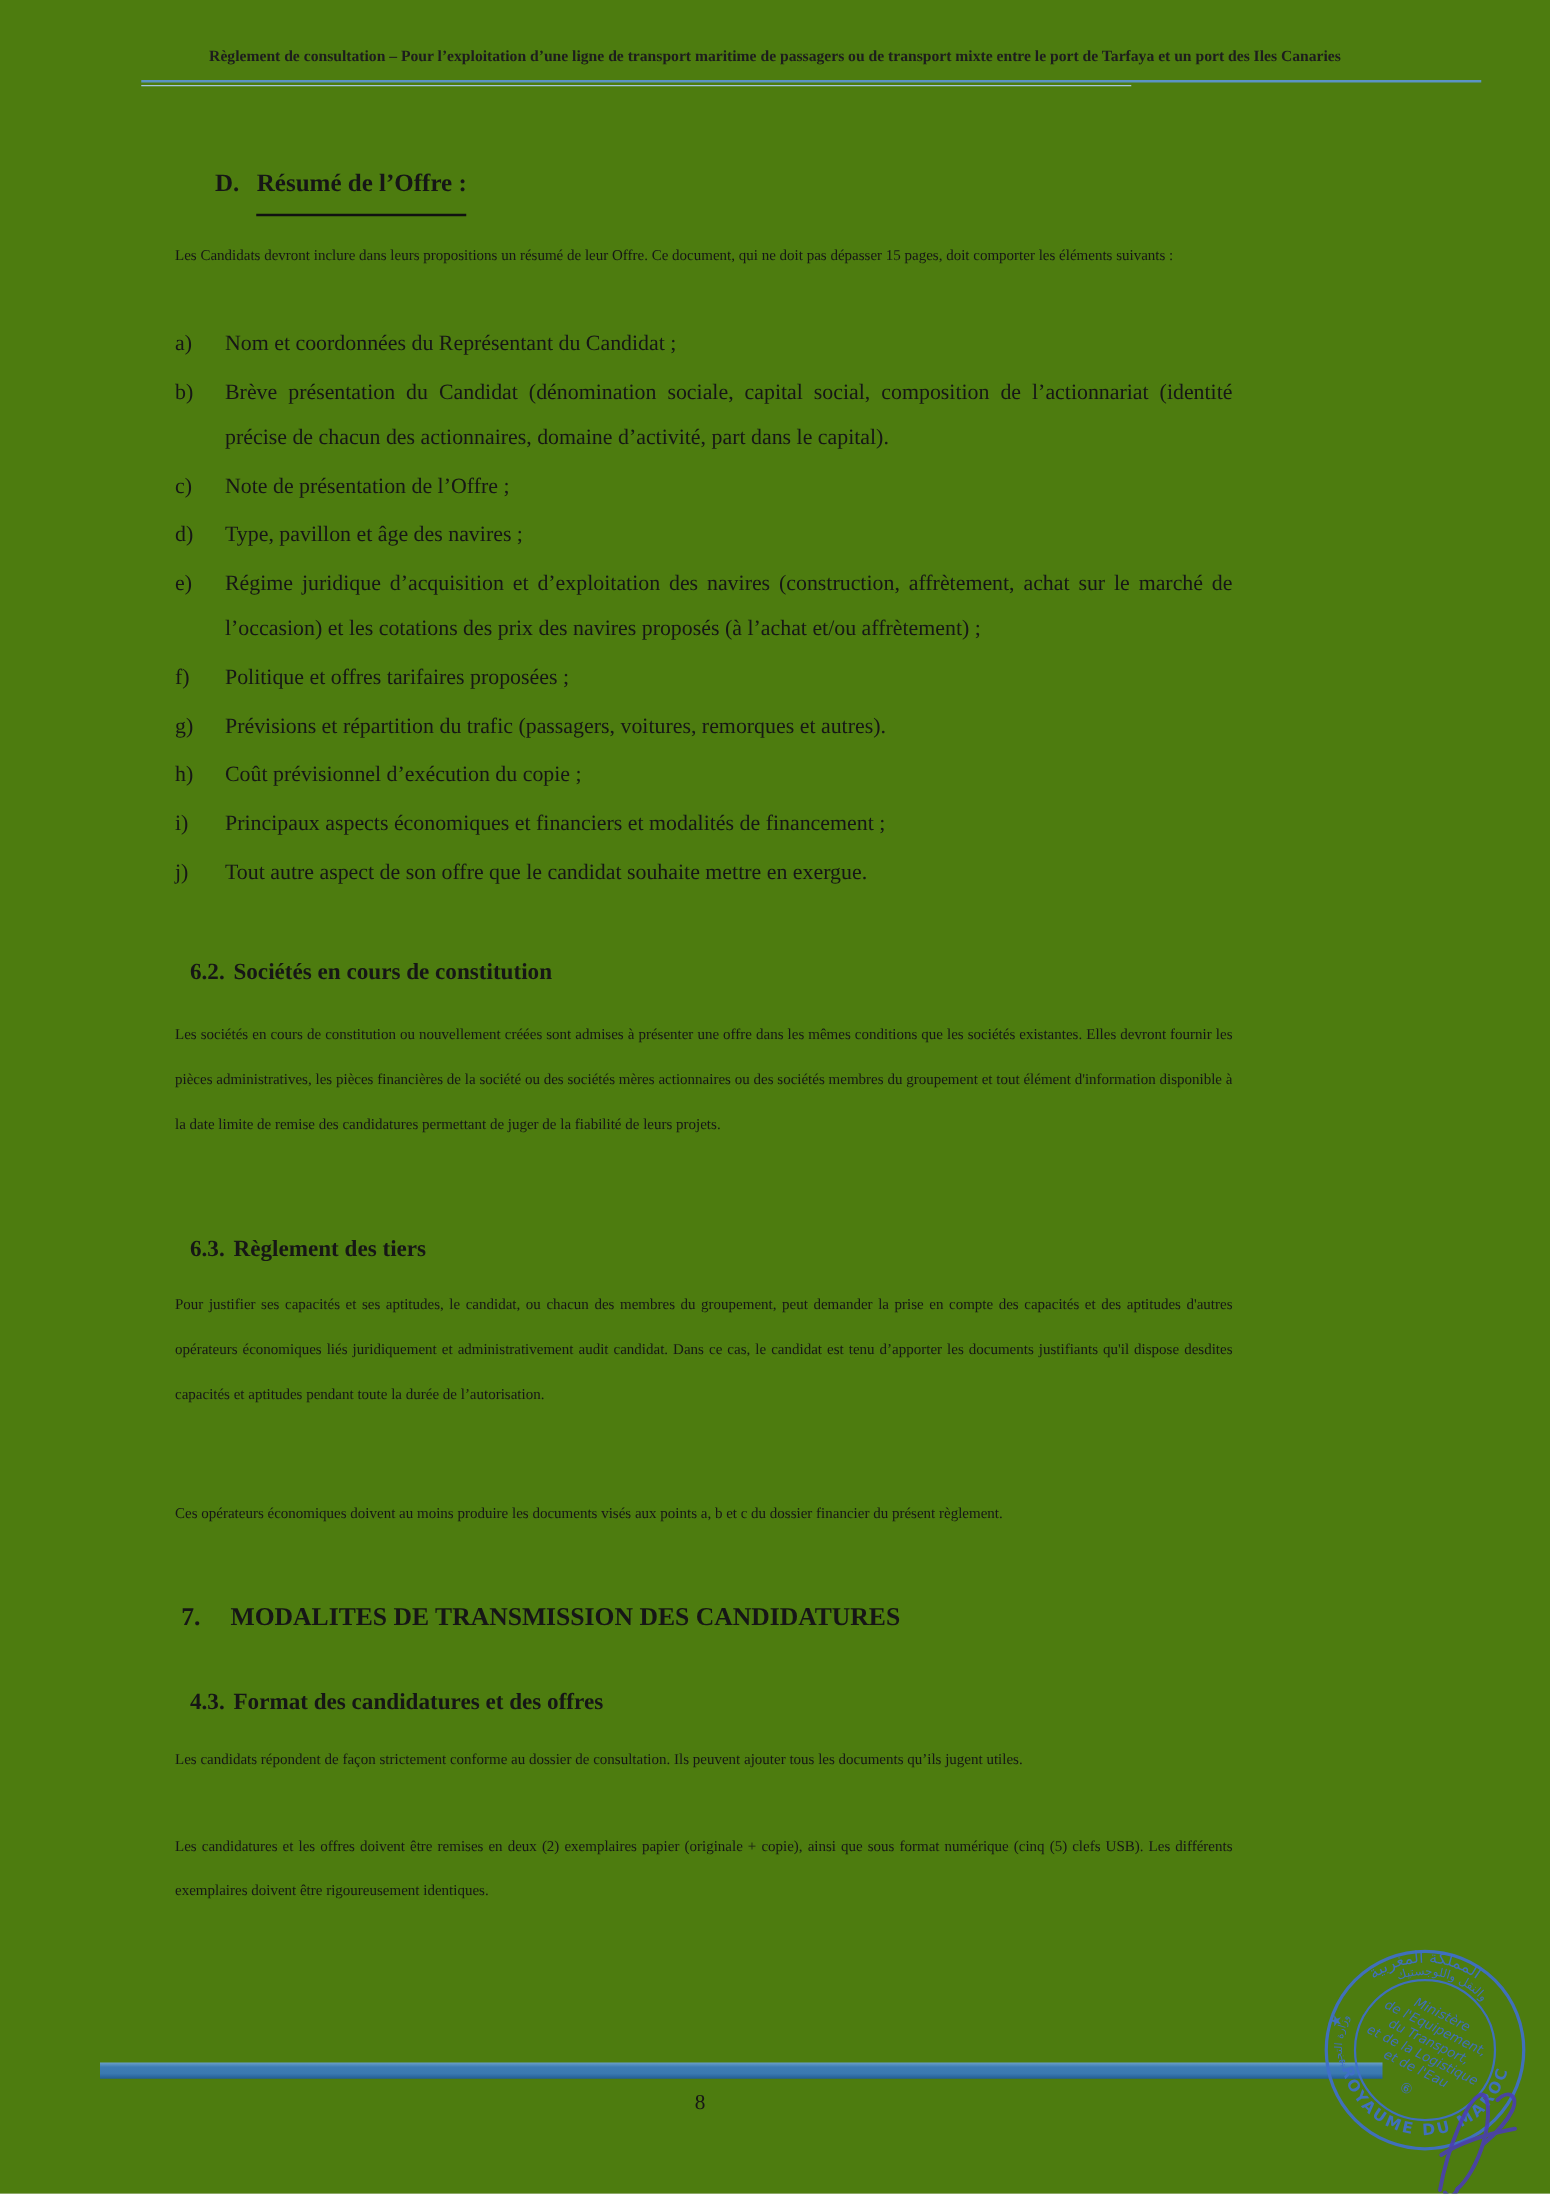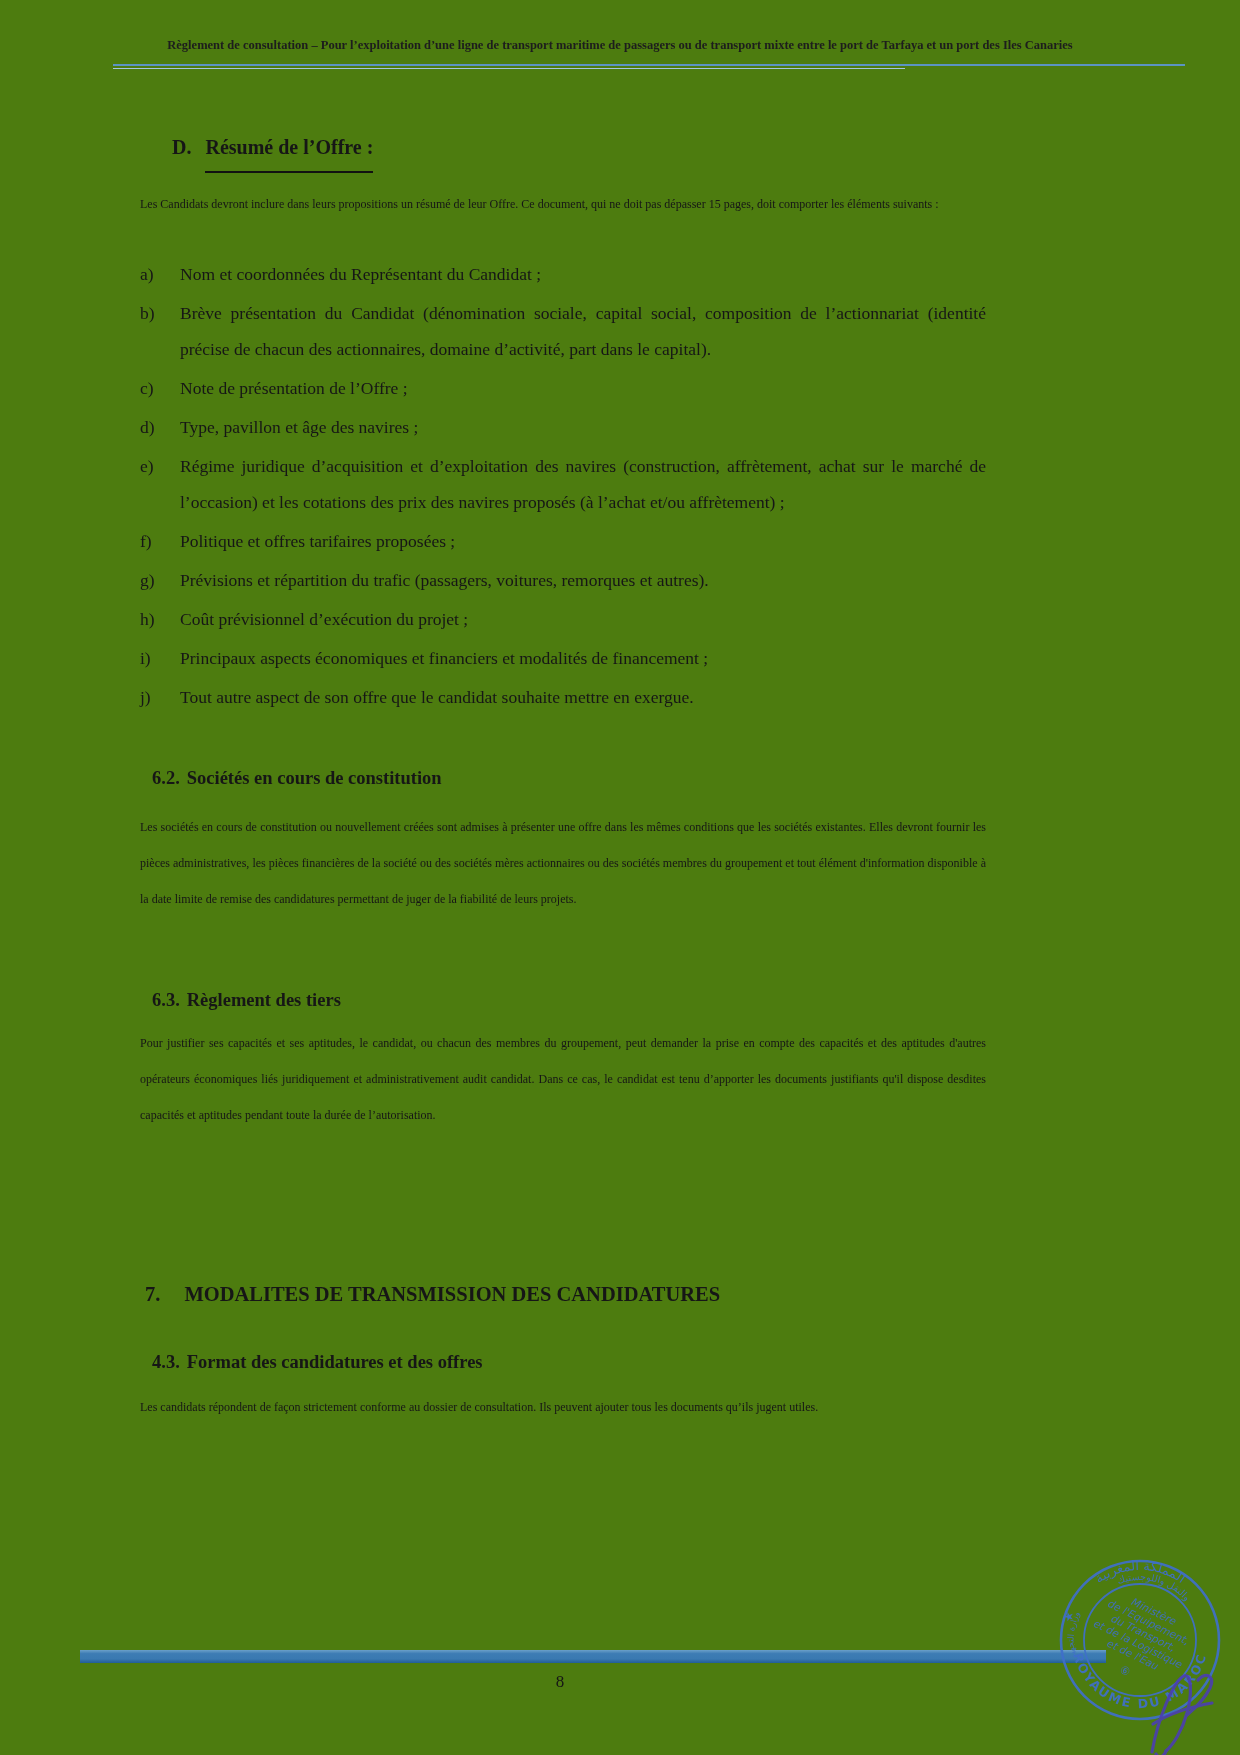--- a/index.html
+++ b/index.html
@@ -97,21 +97,21 @@
     <div class="li">
       <span class="lbl">f)</span>
       <span class="txt">Politique et offres tarifaires proposées ;</span>
     </div>
     <div class="li">
       <span class="lbl">g)</span>
       <span class="txt">Prévisions et répartition du trafic (passagers, voitures, remorques et autres).</span>
     </div>
     <div class="li">
       <span class="lbl">h)</span>
-      <span class="txt">Coût prévisionnel d’exécution du projet ;</span>
+      <span class="txt">Coût prévisionnel d’exécution du copie ;</span>
     </div>
     <div class="li">
       <span class="lbl">i)</span>
       <span class="txt">Principaux aspects économiques et financiers et modalités de financement ;</span>
     </div>
     <div class="li">
       <span class="lbl">j)</span>
       <span class="txt">Tout autre aspect de son offre que le candidat souhaite mettre en exergue.</span>
     </div>
   </div>
@@ -120,31 +120,33 @@
     <span>6.2.</span>
     <span>Sociétés en cours de constitution</span>
   </div>
   <div class="abs para p-62">Les sociétés en cours de constitution ou nouvellement créées sont admises à présenter une offre dans les mêmes conditions que les sociétés existantes. Elles devront fournir les pièces administratives, les pièces financières de la société ou des sociétés mères actionnaires ou des sociétés membres du groupement et tout élément d'information disponible à la date limite de remise des candidatures permettant de juger de la fiabilité de leurs projets.</div>
 
   <div class="abs hd hd-sub hd-63">
     <span>6.3.</span>
     <span>Règlement des tiers</span>
   </div>
   <div class="abs para p-63a">Pour justifier ses capacités et ses aptitudes, le candidat, ou chacun des membres du groupement, peut demander la prise en compte des capacités et des aptitudes d'autres opérateurs économiques liés juridiquement et administrativement audit candidat. Dans ce cas, le candidat est tenu d’apporter les documents justifiants qu'il dispose desdites capacités et aptitudes pendant toute la durée de l’autorisation.</div>
+  <div class="abs para p-63b">Ces opérateurs économiques doivent au moins produire les documents visés aux points a, b et c du dossier financier du présent règlement.</div>
 
   <div class="abs hd hd-7">
     <span>7.</span>
     <span>MODALITES DE TRANSMISSION DES CANDIDATURES</span>
   </div>
 
   <div class="abs hd hd-sub hd-71">
     <span>4.3.</span>
     <span>Format des candidatures et des offres</span>
   </div>
   <div class="abs para p-71a">Les candidats répondent de façon strictement conforme au dossier de consultation. Ils peuvent ajouter tous les documents qu’ils jugent utiles.</div>
+  <div class="abs para p-71b">Les candidatures et les offres doivent être remises en deux (2) exemplaires papier (originale + copie), ainsi que sous format numérique (cinq (5) clefs USB). Les différents exemplaires doivent être rigoureusement identiques.</div>
 
   <div class="abs footer-bar"></div>
   <div class="abs page-number">8</div>
 
   <svg class="abs stamp" viewBox="0 0 205 225">
     <defs>
       <path id="arcTopOuter" d="M 30,102 A 70,70 0 0 1 170,102"></path>
       <path id="arcTopInner" d="M 40,102 A 60,60 0 0 1 160,102"></path>
       <path id="arcLeftSide" d="M 40,130 A 63,63 0 0 1 45,66"></path>
       <path id="arcBottom" d="M 32,102 A 68,68 0 0 0 168,102"></path>

